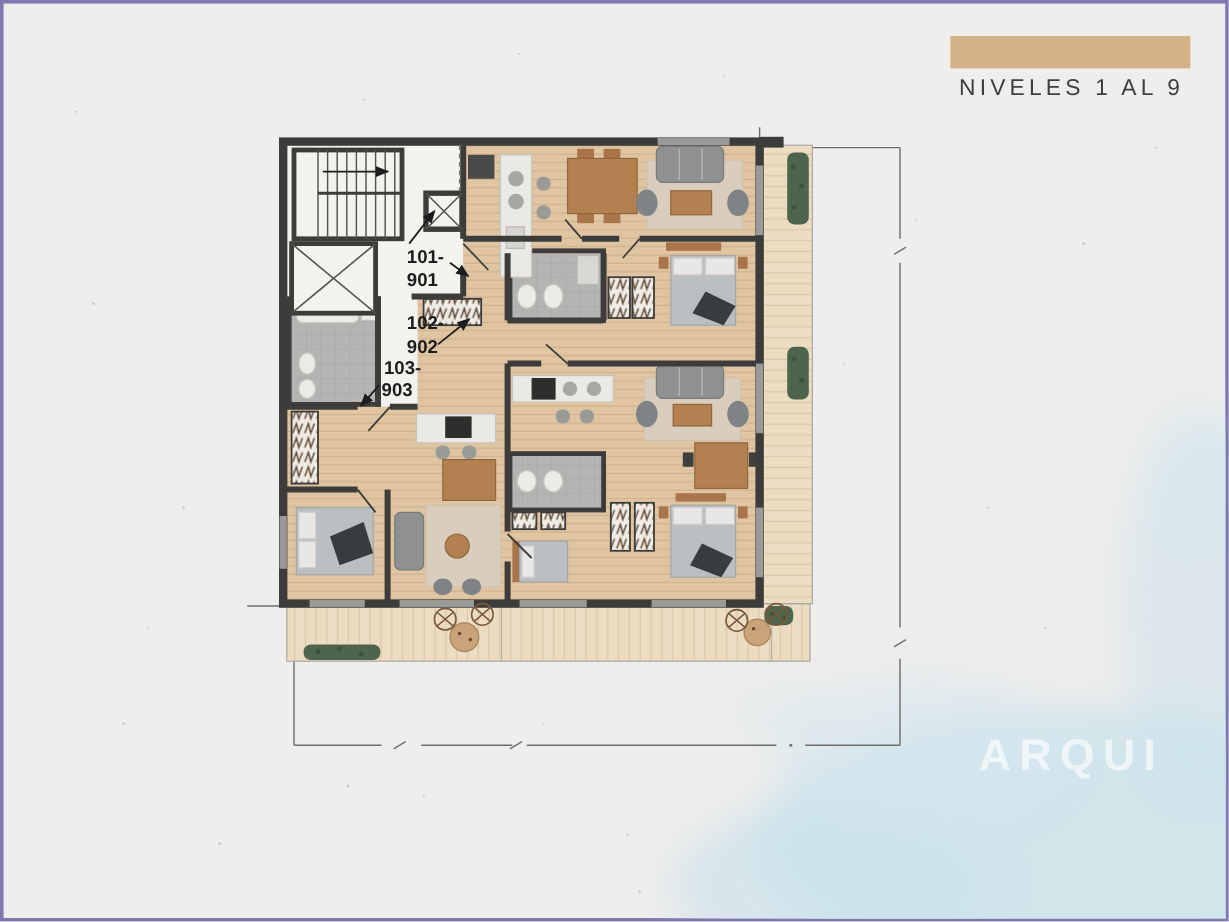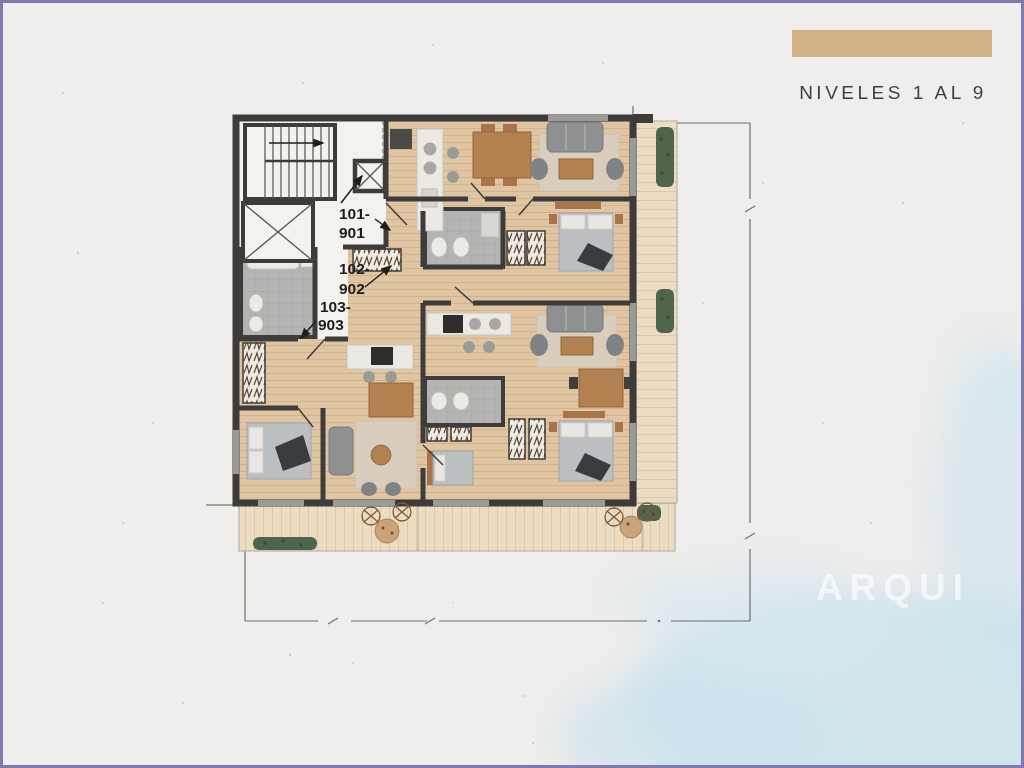--- a/index.html
+++ b/index.html
@@ -2,22 +2,22 @@
 <html><head>
 <meta charset="utf-8">
 <style>
   html,body{margin:0;padding:0;background:#efeeec;}
   .canvas{position:relative;width:1024px;height:768px;background:#efeeec;
           box-sizing:border-box;border:3px solid #8178b2;overflow:hidden;
           font-family:"Liberation Sans",sans-serif;}
   .plan-svg{position:absolute;left:0;top:0;}
   .header-swatch{position:absolute;left:789px;top:27px;width:200px;height:27px;background:#d4b287;}
   .page-title{position:absolute;left:770px;top:60px;width:240px;text-align:center;
-              font-size:19px;letter-spacing:3.5px;color:#3f3f3f;font-weight:400;margin-top:19px;}
-  .watermark{position:absolute;left:762px;top:564px;width:256px;text-align:center;
+              font-size:19px;letter-spacing:3.5px;color:#3f3f3f;font-weight:400;}
+  .watermark{position:absolute;left:762px;top:606px;width:256px;text-align:center;
              color:rgba(255,255,255,0.62);font-weight:600;line-height:1.15;
              letter-spacing:7px;pointer-events:none;}
   .watermark .wm1{font-size:37px;}
   .watermark .wm2{font-size:37px;}
 </style>
 </head>
 <body>
 
 <div class="canvas">
 

